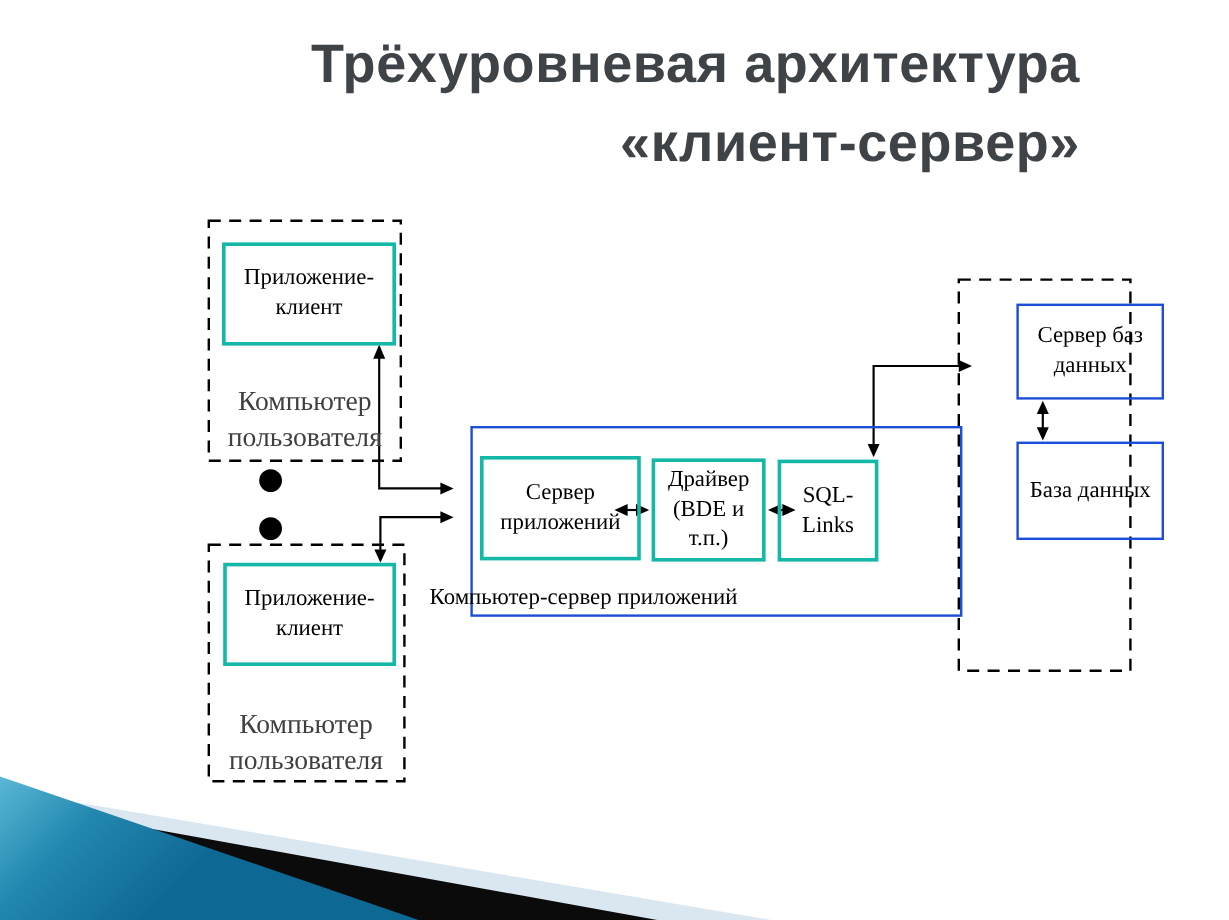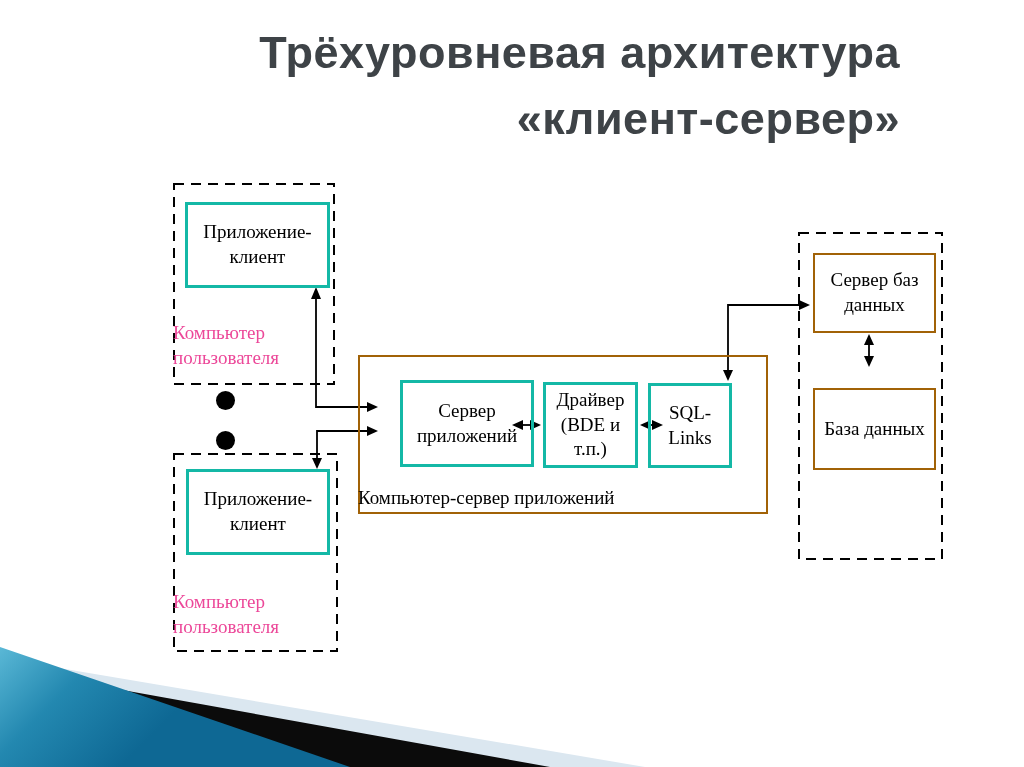--- a/index.html
+++ b/index.html
@@ -13,24 +13,24 @@
     font-size:45px;line-height:1.47;letter-spacing:0.5px;color:#3e4347;text-align:right;
   }
   .title span{display:block;}
   .box{
     position:absolute;box-sizing:border-box;background:transparent;
     display:flex;align-items:center;justify-content:center;
     text-align:center;font-size:19px;line-height:1.3;color:#000;
     white-space:pre-line;
   }
   .b3{border:3px solid #14b8a6;}
-  .b2{border:2px solid #a16207;}
+  .b2{border:2px solid #1d4ed8;margin-left:34px;}
   .freelabel{
-    position:absolute;font-size:19px;line-height:1.32;
-    color:#ec4899;white-space:pre-line;
+    position:absolute;text-align:center;font-size:23px;line-height:1.32;
+    color:#404040;white-space:pre-line;
   }
   .dot{position:absolute;width:19px;height:19px;border-radius:50%;background:#000;}
   .layer{position:absolute;left:0;top:0;}
   .applabel{position:absolute;left:358px;top:487px;width:407px;
     font-size:19px;color:#000;}
 </style>
 </head>
 <body>
 
 <div class="slide">
@@ -110,15 +110,15 @@
 приложений</div>
   <div class="box b3" style="left:543px;top:382px;width:95px;height:86px;">Драйвер
 (BDE и
 т.п.)</div>
   <div class="box b3" style="left:648px;top:383px;width:84px;height:85px;">SQL-
 Links</div>
   <div class="applabel">Компьютер-сервер приложений</div>
 
   <div class="box b2" style="left:813px;top:253px;width:123px;height:80px;">Сервер баз
 данных</div>
-  <div class="box b2" style="left:813px;top:388px;width:123px;height:82px;">База данных</div>
+  <div class="box b2" style="left:813px;top:368px;width:123px;height:82px;">База данных</div>
 
 </div>
 
 </body></html>

